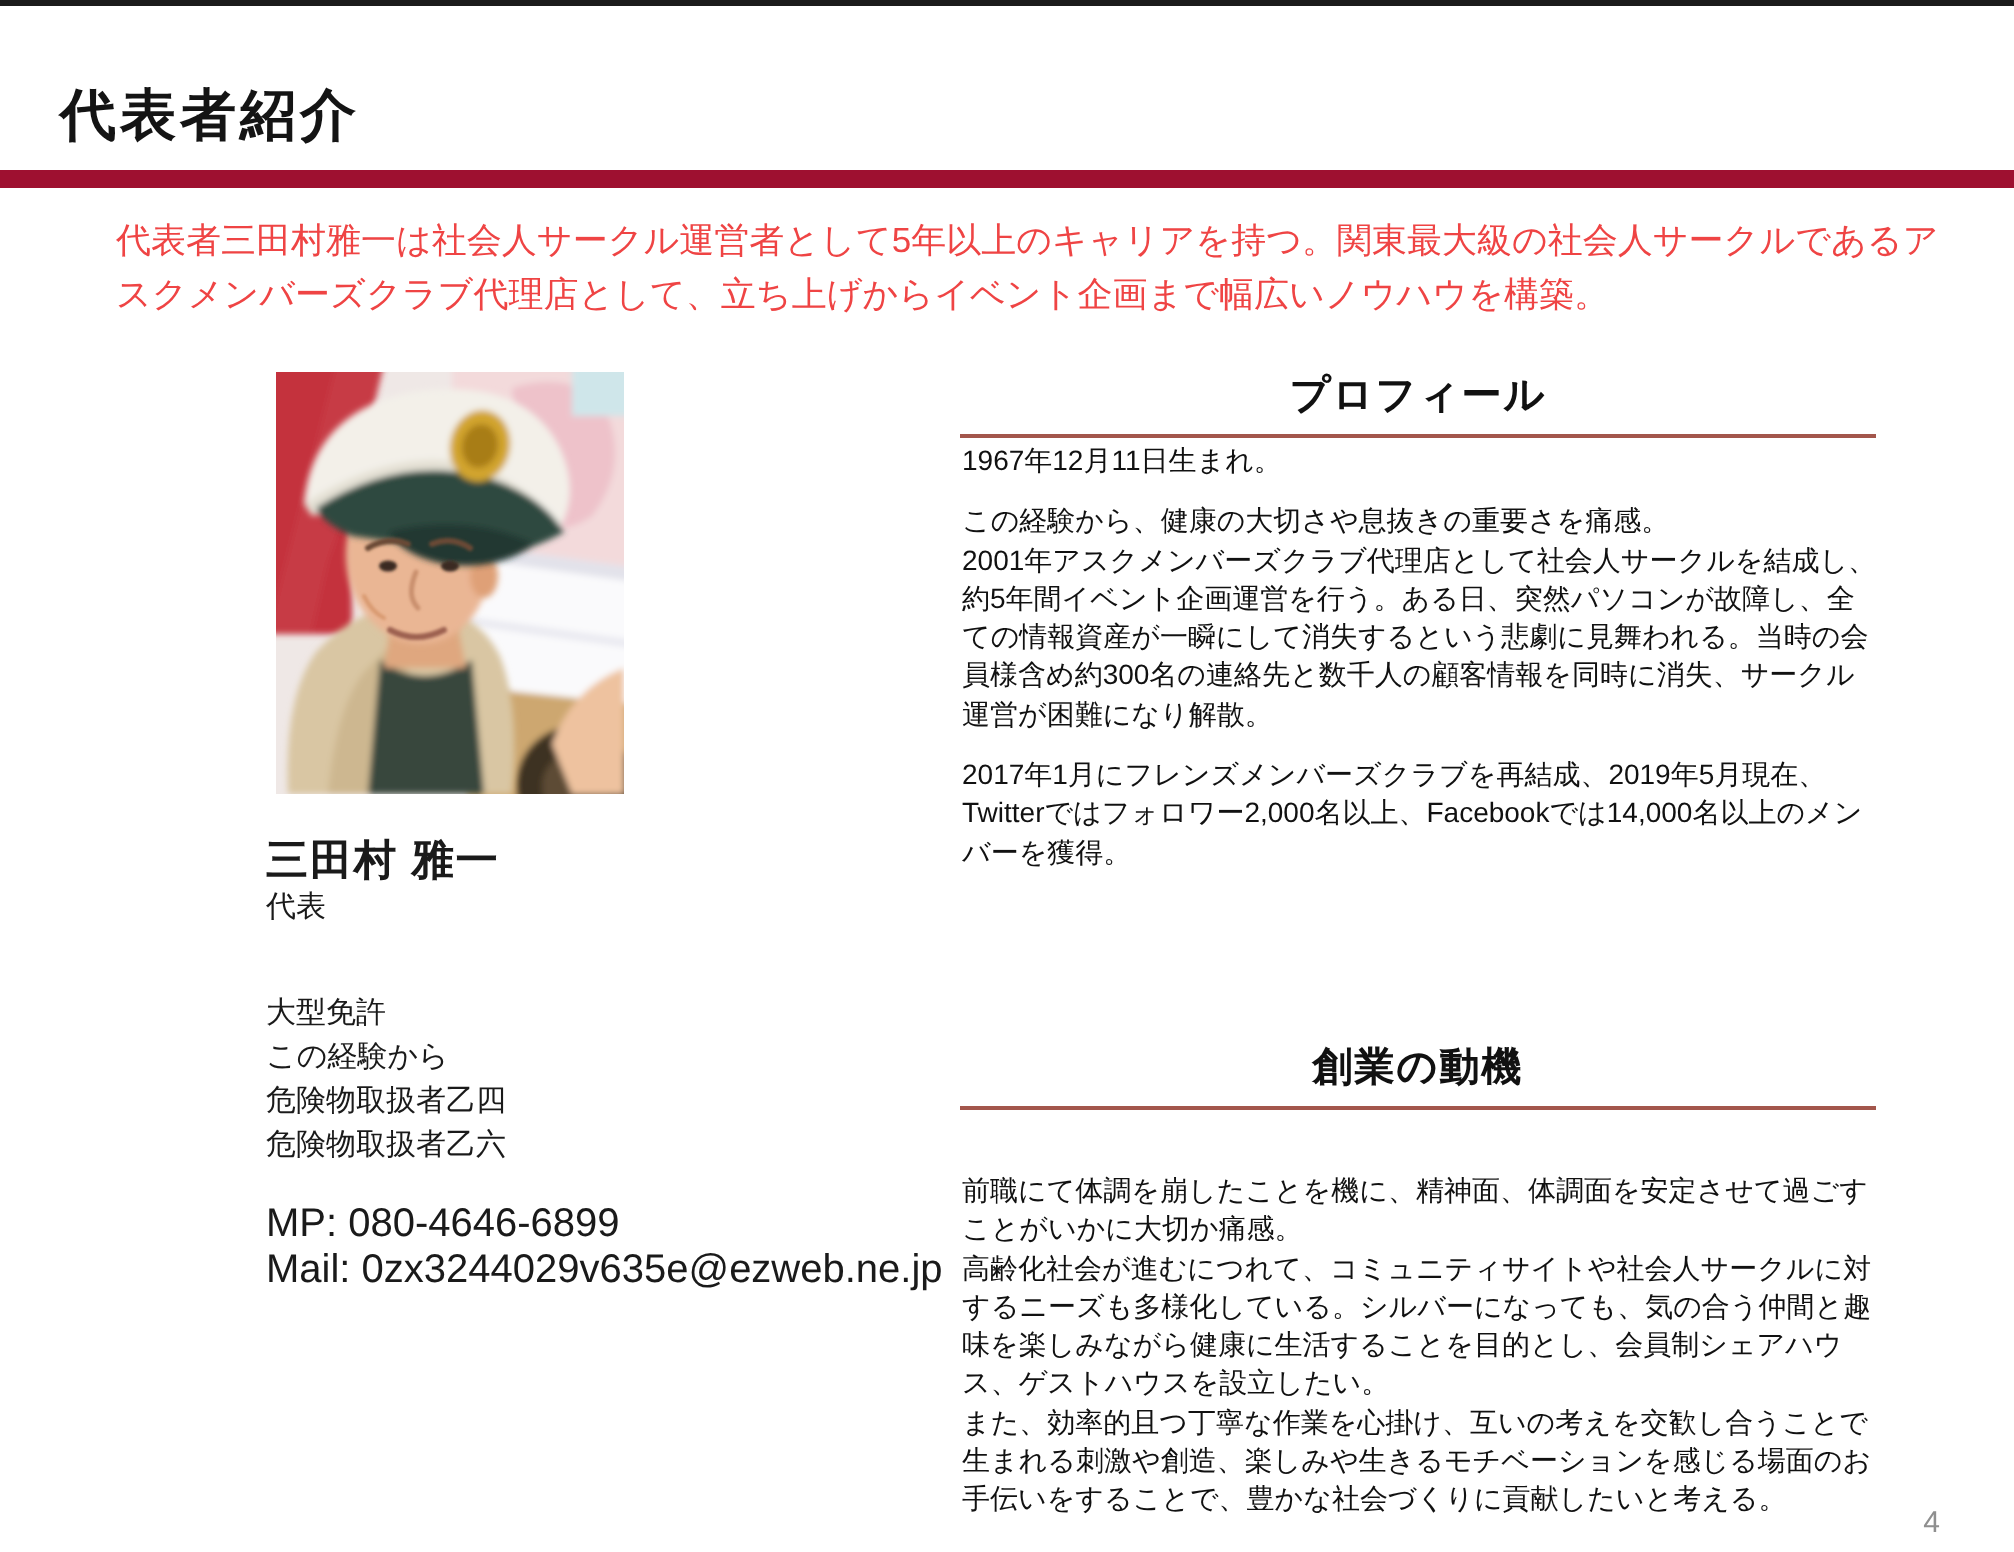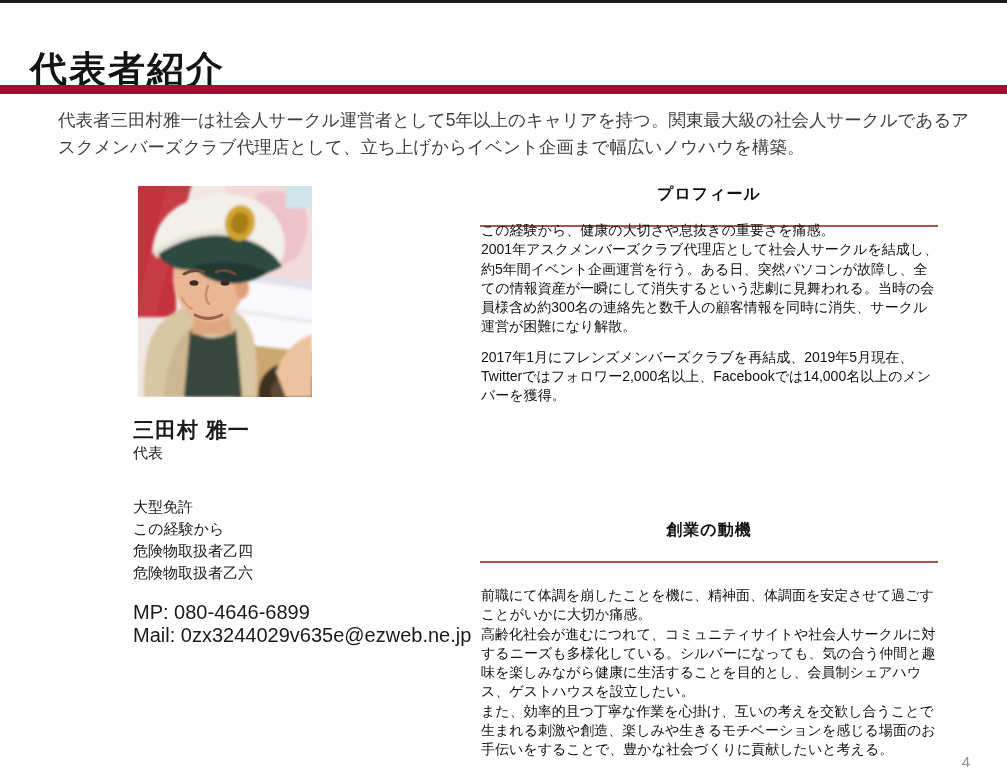--- a/index.html
+++ b/index.html
@@ -5,38 +5,38 @@
   html,body { margin:0; padding:0; background:#e8e8e8; }
   .slide {
     position:relative; width:1007px; height:776px; margin:0 auto;
     background:#ffffff; overflow:hidden;
     font-family:"Liberation Sans","DejaVu Sans",sans-serif;
     color:#1a1a1a;
   }
   .top-rule { position:absolute; top:0; left:0; width:100%; height:3px; background:#1b1b1b; }
   .page-title {
     position:absolute; left:30px; top:20px;
-    font-size:37px; font-weight:600; letter-spacing:2px; color:#141414;
+    font-size:28px; font-weight:600; letter-spacing:2px; color:#141414;
   }
   .accent-bar { position:absolute; top:85px; left:0; width:100%; height:9px; background:#9E1030; }
   .intro {
     position:absolute; left:58px; top:107px; width:925px;
-    font-size:17.5px; line-height:27px; font-weight:500; color:#404040;
+    font-size:17.5px; line-height:27px; font-weight:500; color:#ef4444;
     text-align:left;
   }
   .portrait { position:absolute; left:138px; top:186px; width:174px; height:211px; }
   .portrait svg { display:block; width:100%; height:100%; }
   .person-name { position:absolute; left:133px; top:416px; font-size:21px; font-weight:700; letter-spacing:1px; }
   .person-role { position:absolute; left:133px; top:444px; font-size:15px; }
   .license-list { position:absolute; left:133px; top:496px; font-size:15px; line-height:22px; }
   .contact { position:absolute; left:133px; top:601px; font-size:20px; line-height:23px; }
   .sec-head {
     position:absolute; left:480px; width:458px;
-    font-size:16px; font-weight:700; text-align:center; letter-spacing:1px;
-    padding-bottom:20px; border-bottom:2px solid #A3564C; color:#111;
+    font-size:20px; font-weight:700; text-align:center; letter-spacing:1px;
+    padding-bottom:6px; border-bottom:2px solid #A3564C; color:#111;
   }
   .profile-head { top:184px; }
   .motivation-head { top:520px; }
   .body-col { position:absolute; left:481px; width:458px; font-size:14px; line-height:19.3px; color:#111; }
   .profile-body { top:221px; }
   .motivation-body { top:586px; }
   .body-col p { margin:0 0 11px 0; white-space:pre-line; }
   .body-col p:last-child { margin-bottom:0; }
   .motivation-body p { margin:0; }
   .page-number { position:absolute; right:37px; bottom:6px; font-size:15px; color:#8F8F8F; }
@@ -121,20 +121,21 @@
     <div>危険物取扱者乙六</div>
   </div>
 
   <div class="contact">
     <div>MP: 080-4646-6899</div>
     <div>Mail: 0zx3244029v635e@ezweb.ne.jp</div>
   </div>
 
   <div class="sec-head profile-head">プロフィール</div>
   <div class="body-col profile-body">
+    <p>1967年12月11日生まれ。</p>
     <p>この経験から、健康の大切さや息抜きの重要さを痛感。
 2001年アスクメンバーズクラブ代理店として社会人サークルを結成し、約5年間イベント企画運営を行う。ある日、突然パソコンが故障し、全ての情報資産が一瞬にして消失するという悲劇に見舞われる。当時の会員様含め約300名の連絡先と数千人の顧客情報を同時に消失、サークル運営が困難になり解散。</p>
     <p>2017年1月にフレンズメンバーズクラブを再結成、2019年5月現在、Twitterではフォロワー2,000名以上、Facebookでは14,000名以上のメンバーを獲得。</p>
   </div>
 
   <div class="sec-head motivation-head">創業の動機</div>
   <div class="body-col motivation-body">
     <p>前職にて体調を崩したことを機に、精神面、体調面を安定させて過ごすことがいかに大切か痛感。</p>
     <p>高齢化社会が進むにつれて、コミュニティサイトや社会人サークルに対するニーズも多様化している。シルバーになっても、気の合う仲間と趣味を楽しみながら健康に生活することを目的とし、会員制シェアハウス、ゲストハウスを設立したい。</p>
     <p>また、効率的且つ丁寧な作業を心掛け、互いの考えを交歓し合うことで生まれる刺激や創造、楽しみや生きるモチベーションを感じる場面のお手伝いをすることで、豊かな社会づくりに貢献したいと考える。</p>

